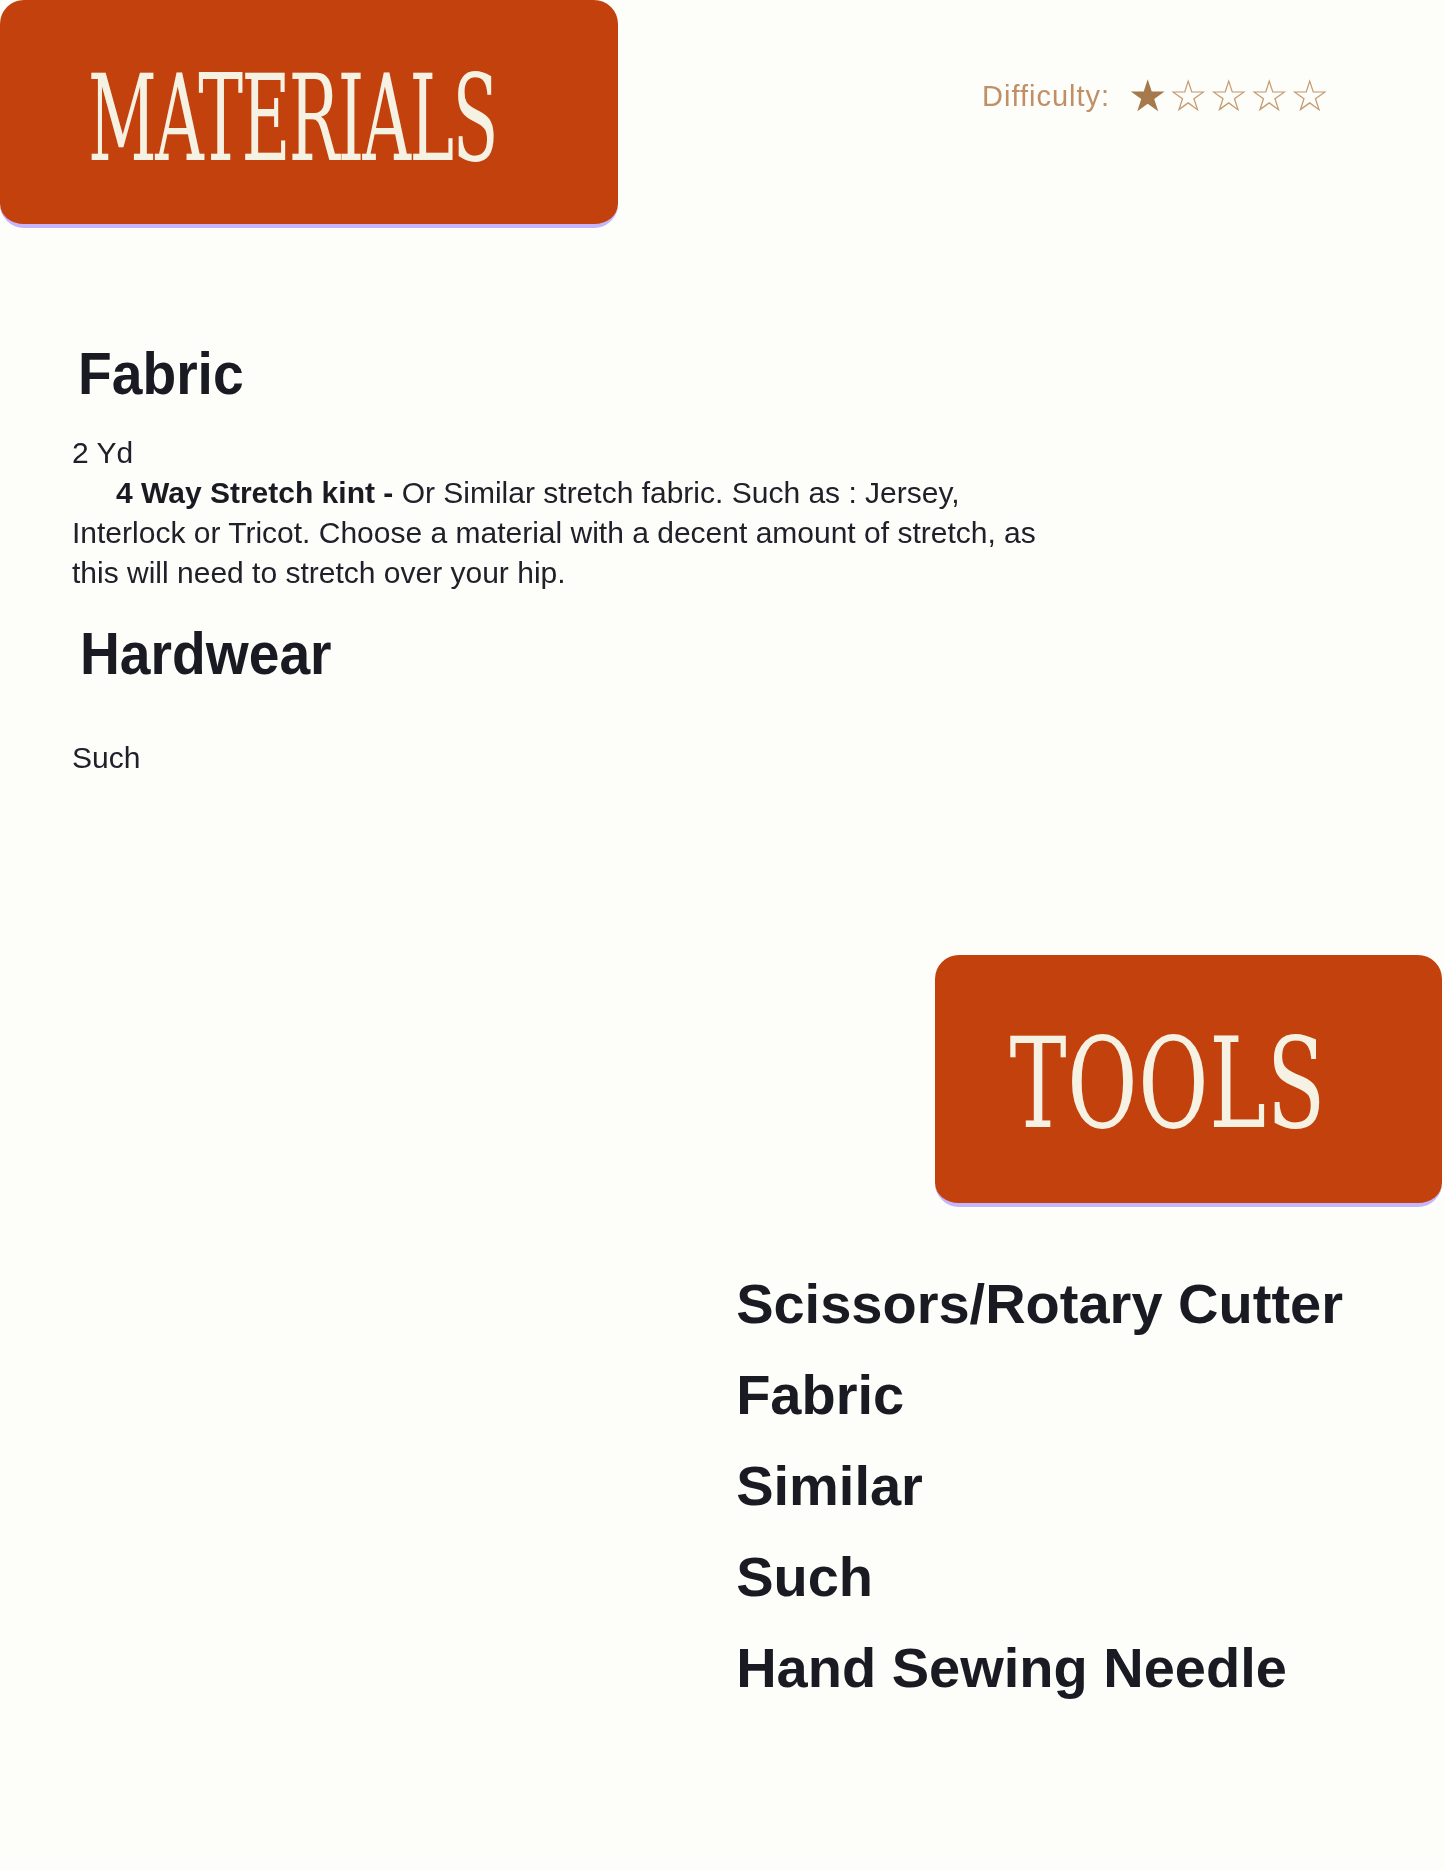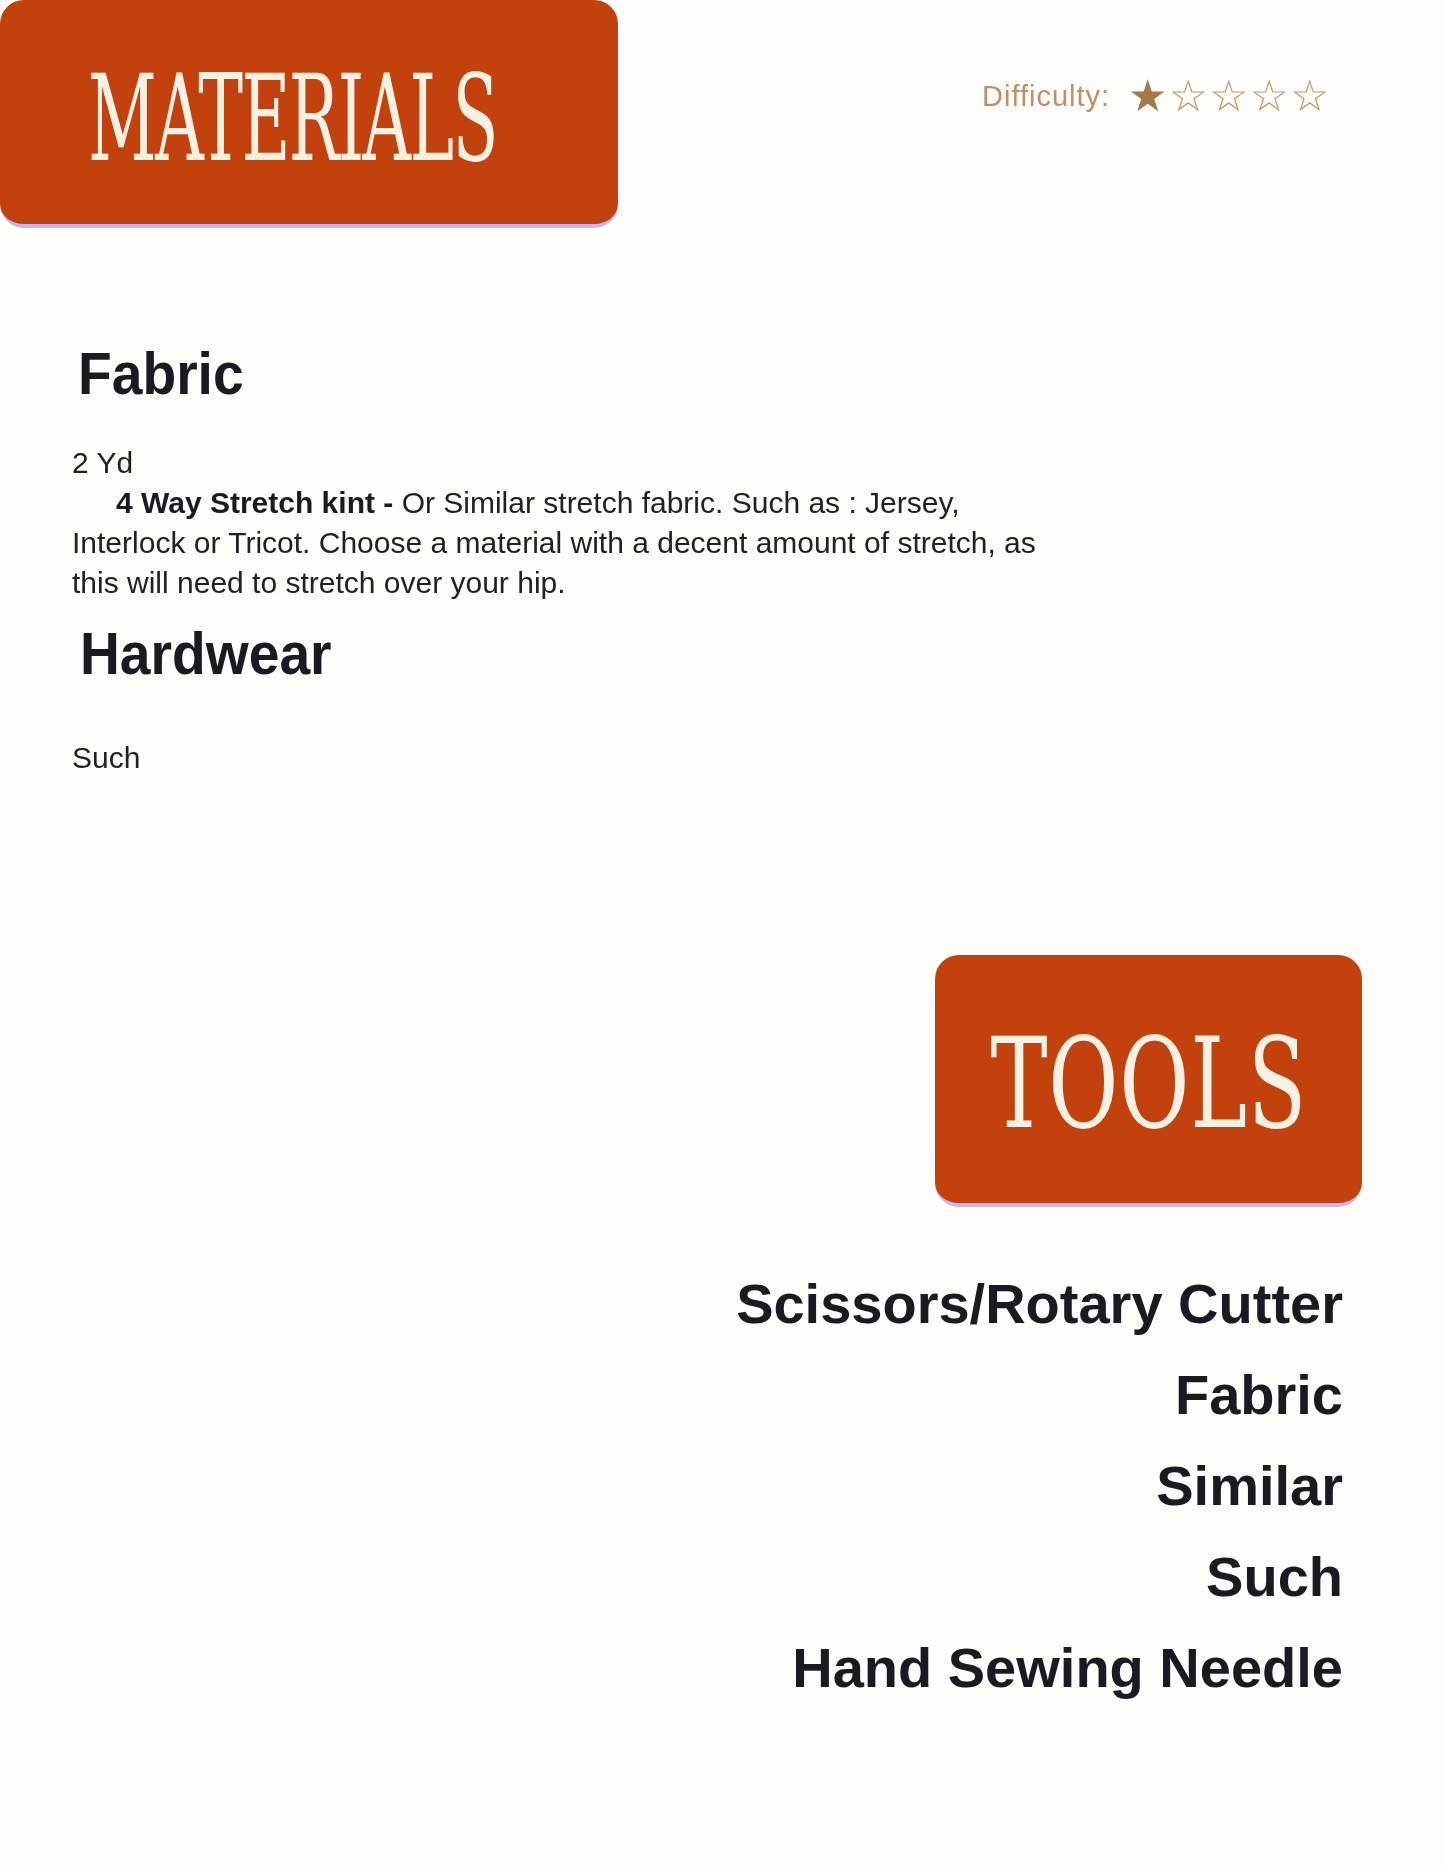--- a/index.html
+++ b/index.html
@@ -12,21 +12,21 @@
   }
 
   
   .banner {
     position:absolute;
     background:#c2410c;
     border-bottom:4px solid #c4b5fd;
     display:flex; align-items:center;border-radius:24px;
   }
   .banner-materials { left:0; top:0; width:618px; height:224px; }
-  .banner-tools { left:935px; top:955px; width:427px; height:248px; justify-content:center; }
+  .banner-tools { left:935px; top:955px; width:507px; height:248px; }
   .banner-text {
     font-family:"DejaVu Serif", serif;
     color:#f6f2e3;
     white-space:nowrap;
     line-height:1;
   }
   .banner-materials .banner-text {
     font-size:120px;
     margin-left:88px; margin-top:14px;
     letter-spacing:-3px;
@@ -67,29 +67,28 @@
   }
   .heading-fabric  { left:78px; top:344px; }
   .heading-hardwear{ left:80px; top:624px; }
 
   .body-text {
     position:absolute;
     font-size:30px; line-height:40px;
     color:#20202a;
     letter-spacing:0;
   }
-  .fabric-body { left:72px; top:443px; width:980px; }
+  .fabric-body { left:72px; top:433px; width:980px; }
   .fabric-body b { font-weight:700; color:#1a1a22;margin-left:44px; }
   .hardwear-body { left:72px; top:738px; }
 
   
   .tools-list {
     position:absolute;
     right:102px; top:1258px;
-    text-align:right;
     font-size:56px; font-weight:700;
     line-height:91px;
     color:#1a1a22;
     white-space:nowrap;
   }
 </style>
 </head>
 <body>
 
 <div class="page">

